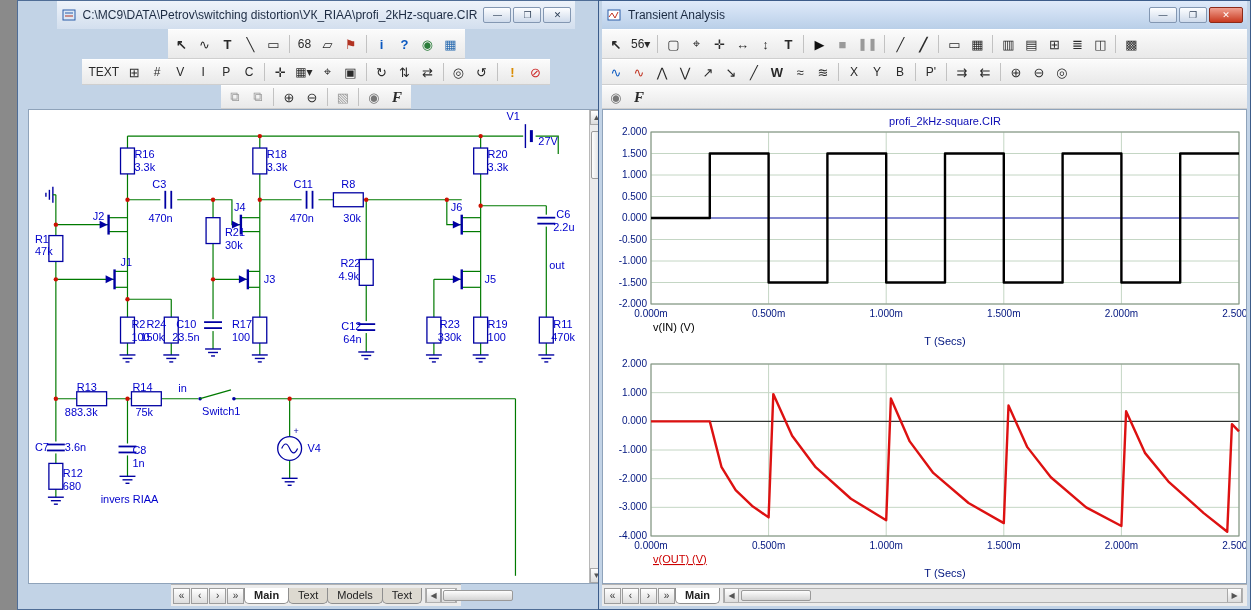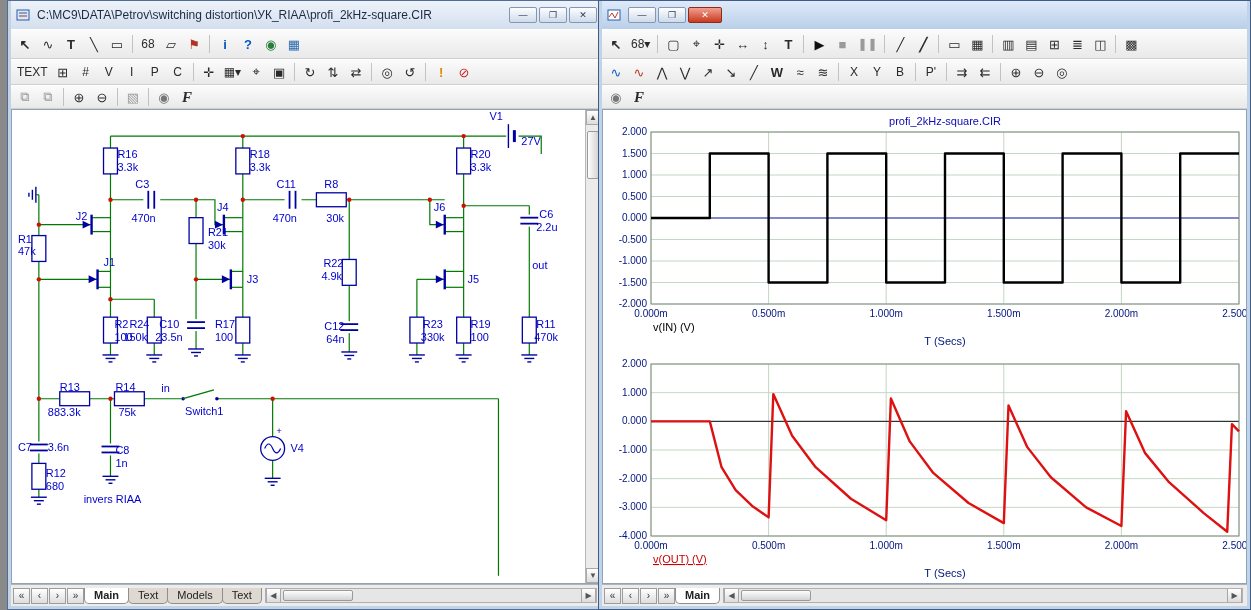--- a/index.html
+++ b/index.html
@@ -1,21 +1,21 @@
 <!DOCTYPE html>
 <html><head>
 <meta charset="utf-8">
 <style>
   * { box-sizing: border-box; margin: 0; padding: 0; }
   html,body { width:1251px; height:610px; overflow:hidden; background:#8a8a8a;
               font-family:"Liberation Sans", sans-serif; }
   .desktop { position:relative; width:1251px; height:610px; }
   .window { position:absolute; top:0; height:610px; display:flex; flex-direction:column;
             background:#c2d3e6; border:1px solid #4f6d96; padding:0 3px 3px 3px; }
-  .win-left { left:7px; width:598px; }
+  .win-left { left:17px; width:598px;align-items:center; }
   .win-right { left:598px; width:653px; border-color:#2f5larger; border-color:#3c5c8a; }
   
   .titlebar { height:28px; display:flex; align-items:center; gap:6px; padding:0 4px;
               background:linear-gradient(#eef3fa,#d3dfee); font-size:12px; color:#1c2b42; }
   .win-right .titlebar { background:linear-gradient(#dfeafa,#b9cfe8); }
   .title-text { flex:1; white-space:nowrap; overflow:hidden; text-overflow:ellipsis; }
   .winbtns { display:flex; gap:2px; }
   .wbtn { width:28px; height:16px; display:flex; align-items:center; justify-content:center;
           font-size:9px; color:#2c3e55; border:1px solid #8397b2; border-radius:2px;
           background:linear-gradient(#fdfeff,#cfdbeb); }
@@ -377,29 +377,30 @@
   </div>
 
   <div class="window win-right">
     <div class="titlebar">
       <span class="appicon">
         <svg width="16" height="16">
             <rect x="2" y="3" width="12" height="10" fill="#fff" stroke="#2b5ca8"></rect>
             <polyline points="3,10 6,6 9,11 12,5" fill="none" stroke="#c03322"></polyline>
           </svg>
       </span>
+      <span class="title-text">Transient Analysis</span>
       <span class="winbtns">
         <span class="wbtn">—</span>
         <span class="wbtn">❐</span>
         <span class="wbtn close-red">✕</span>
       </span>
     </div>
     <div class="toolbar tb1" id="rtb1">
         <div class="icon bold">↖</div>
-        <div class="icon small">68▾</div>
+        <div class="icon small">56▾</div>
         <div class="sep"></div>
         <div class="icon">▢</div>
         <div class="icon">⌖</div>
         <div class="icon">✛</div>
         <div class="icon">↔</div>
         <div class="icon">↕</div>
         <div class="icon bold">T</div>
         <div class="sep"></div>
         <div class="icon" style="color: rgb(17, 17, 17);">▶</div>
         <div class="icon" style="color: rgb(154, 154, 154);">■</div>

